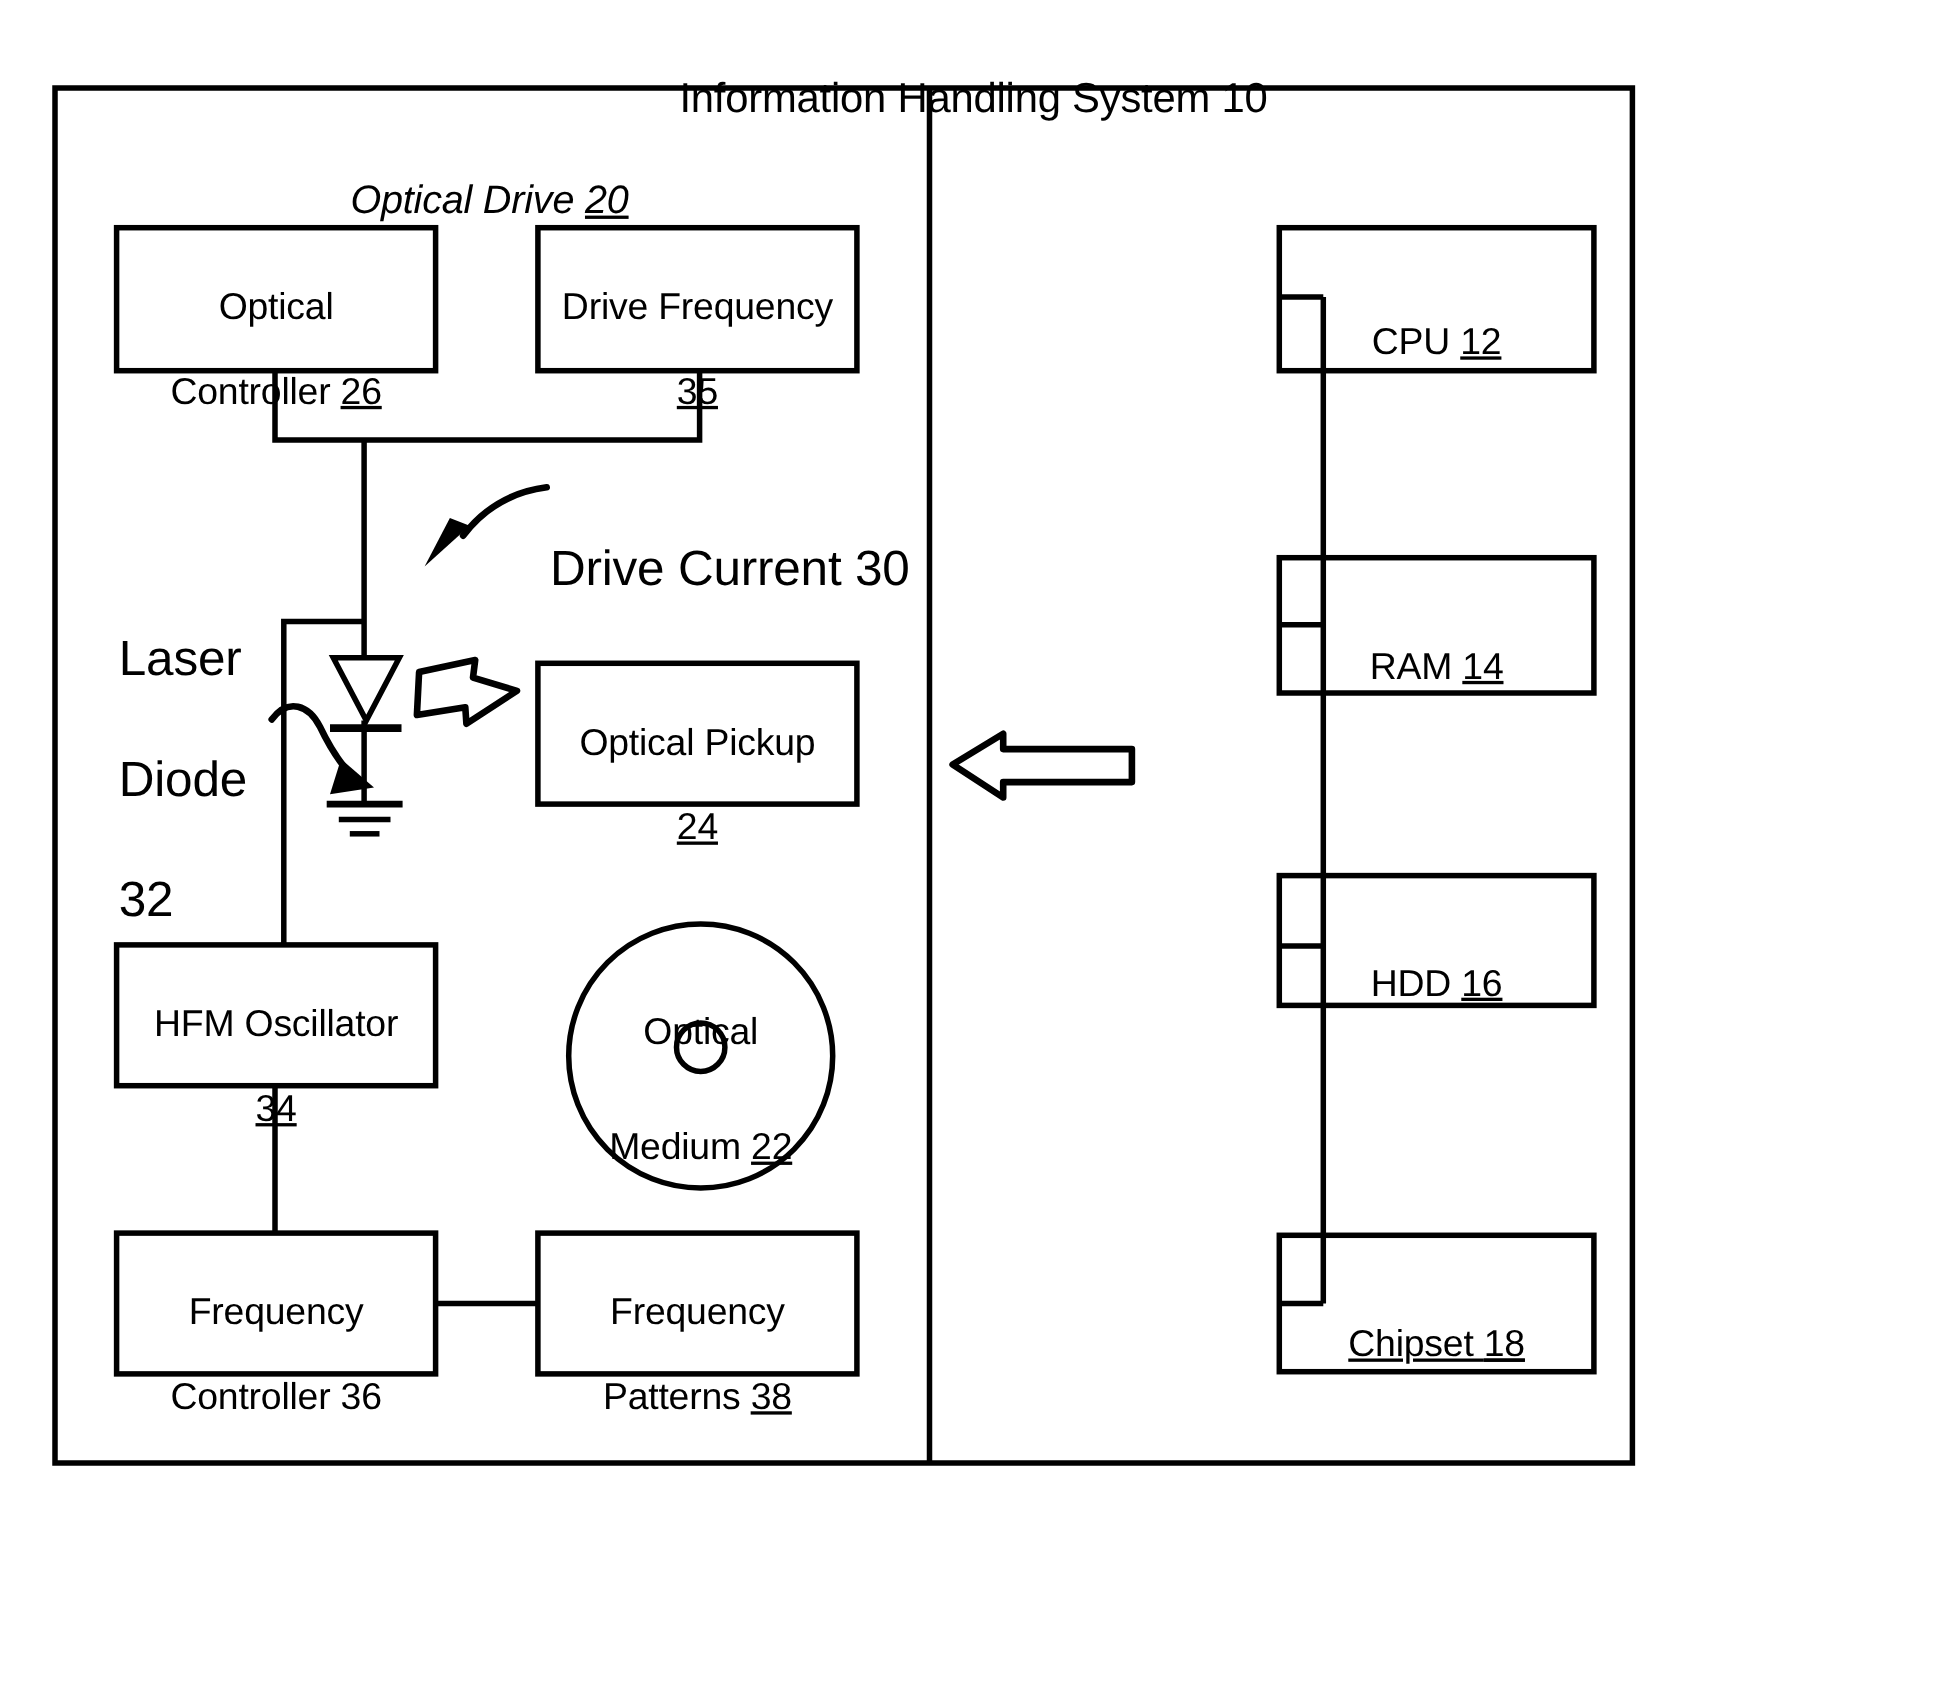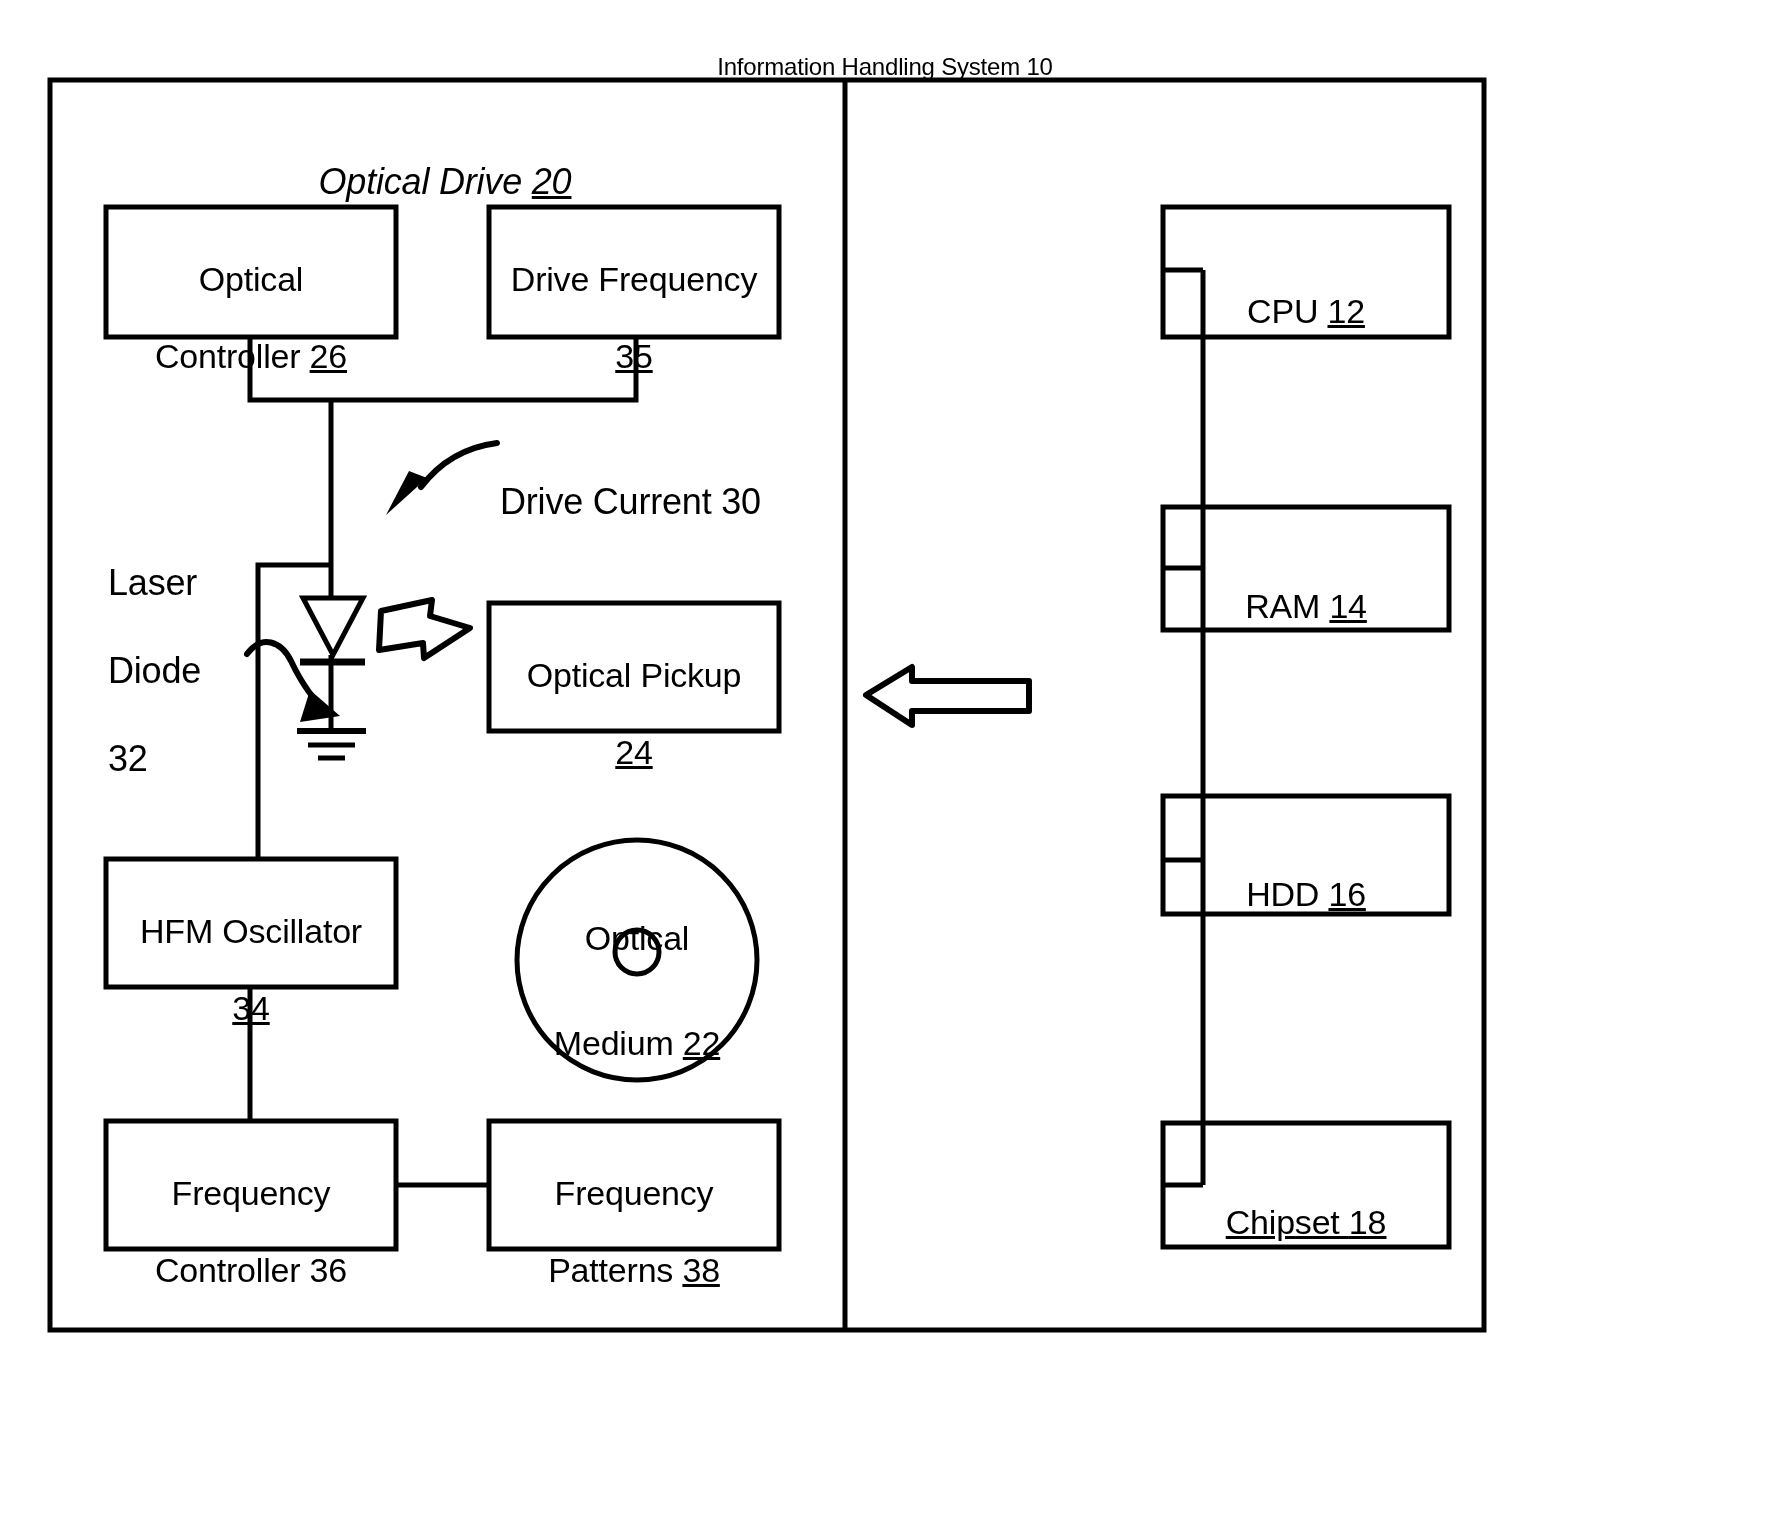--- a/index.html
+++ b/index.html
@@ -29,31 +29,31 @@
   }
   .lbl {
     position: absolute;
     text-align: center;
     line-height: 1.14;
     letter-spacing: -0.2px;
     white-space: pre-line;
     pointer-events: none;
   }
   .fig-title {
-    font-size: 24px;
+    font-size: 38px;
   }
   .drive-title {
     font-size: 36px;
     font-style: italic;
   }
   .box-label {
     font-size: 34px;
   }
   .free-label {
-    font-size: 36px;
+    font-size: 45px;
   }
   .u {
     text-decoration: underline;
     text-underline-offset: 2px;
   }
 </style>
 </head>
 <body>
 
 <div id="figure">

